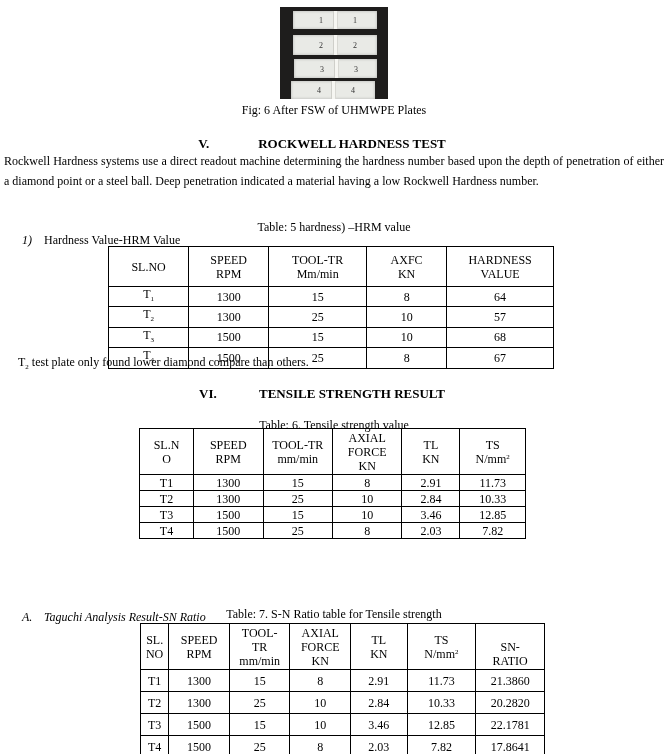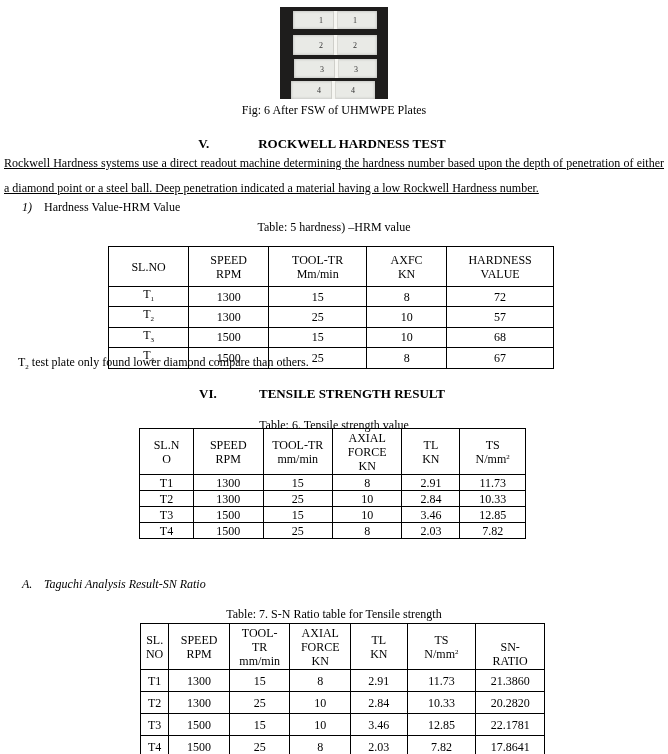--- a/index.html
+++ b/index.html
@@ -22,22 +22,22 @@
     .plate .seam {
       position: absolute; left: 50%; top: 0; bottom: 0; width: 3px; margin-left: -2px;
       background: #f6f6f2; border-left: 1px solid #cfcfca; border-right: 1px solid #d8d8d3;
     }
     .plate span { position: absolute; top: 50%; transform: translateY(-50%); }
     .fig-caption { left: 0; width: 668px; top: 103px; text-align: center; font-size: 12px; }
     .section-heading {
       left: 0; width: 644px; text-align: center; font-weight: bold; font-size: 13px;
     }
     .section-heading .num { display: inline-block; width: 60px; text-align: left; }
-    .para { left: 4px; width: 660px; font-size: 12px; line-height: 25px; text-align: justify; text-decoration: underline; }
-    .sub { left: 22px; font-size: 12px; }
+    .para { left: 4px; width: 660px; font-size: 12px; line-height: 20px; text-align: justify; }
+    .sub { left: 22px; font-size: 12px; margin-top: 33px; }
     .sub i { display: inline-block; width: 22px; }
     .table-caption { left: 0; width: 668px; text-align: center; font-size: 12px; }
     table { position: absolute; border-collapse: collapse; font-size: 12px; }
     td, th {
       border: 1px solid #000; text-align: center; font-weight: normal; padding: 0;
       line-height: 14px;
     }
     sup { font-size: 7px; vertical-align: top; position: relative; top: -2px; }
     sub.small { font-size: 7px; }
     #t5 { left: 108px; top: 246px; width: 446px; }
@@ -95,21 +95,21 @@
       <th style="width:18%"><span>AXFC</span><br><span>KN</span></th>
       <th style="width:24%"><span>HARDNESS</span><br><span>VALUE</span></th>
     </tr>
   </thead>
   <tbody>
     <tr>
       <td><span>T</span><sub class="small">1</sub></td>
       <td>1300</td>
       <td>15</td>
       <td>8</td>
-      <td>72</td>
+      <td>64</td>
     </tr>
     <tr>
       <td><span>T</span><sub class="small">2</sub></td>
       <td>1300</td>
       <td>25</td>
       <td>10</td>
       <td>57</td>
     </tr>
     <tr>
       <td><span>T</span><sub class="small">3</sub></td>

